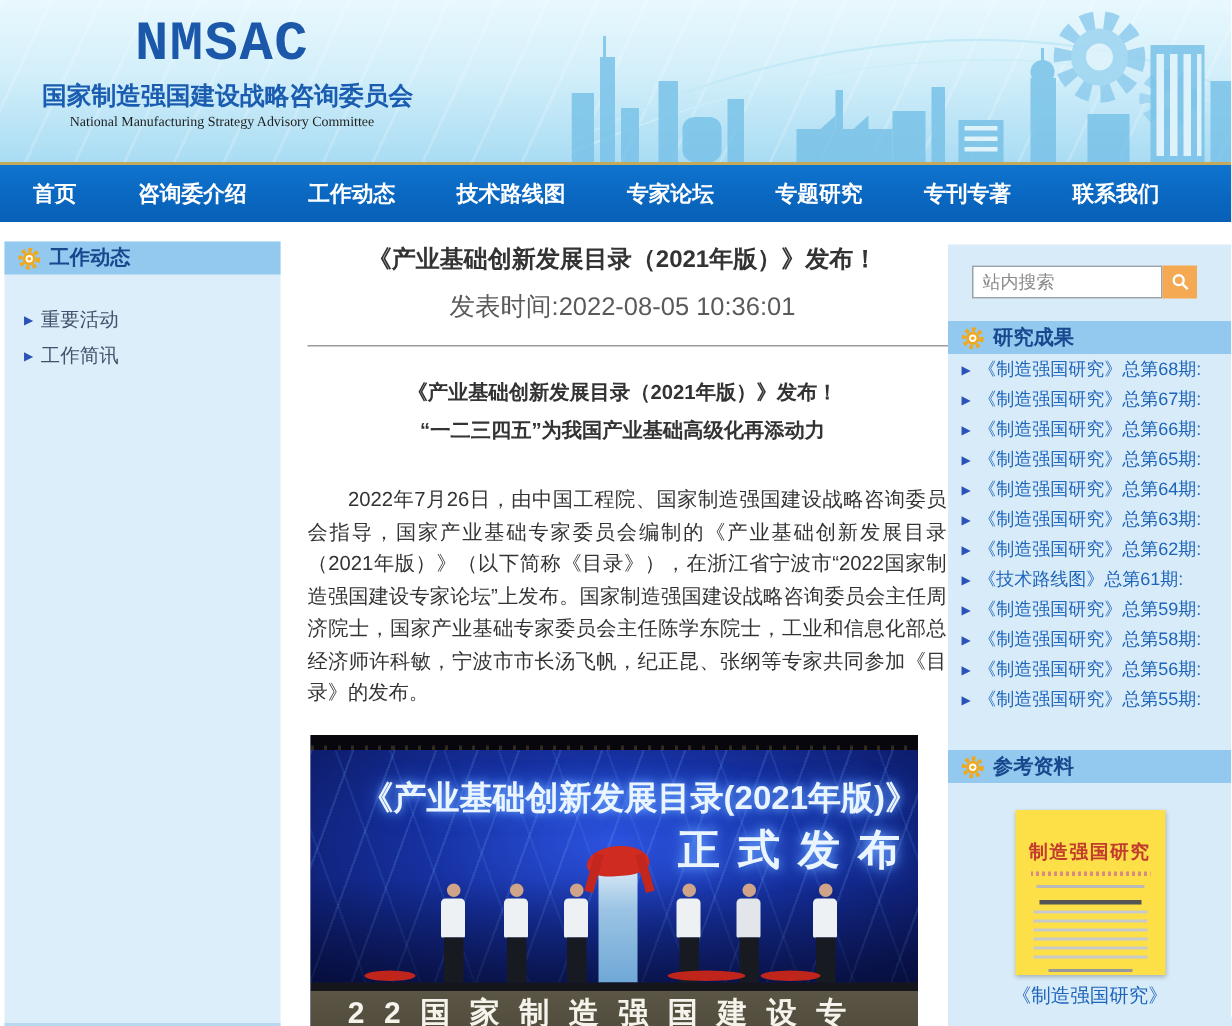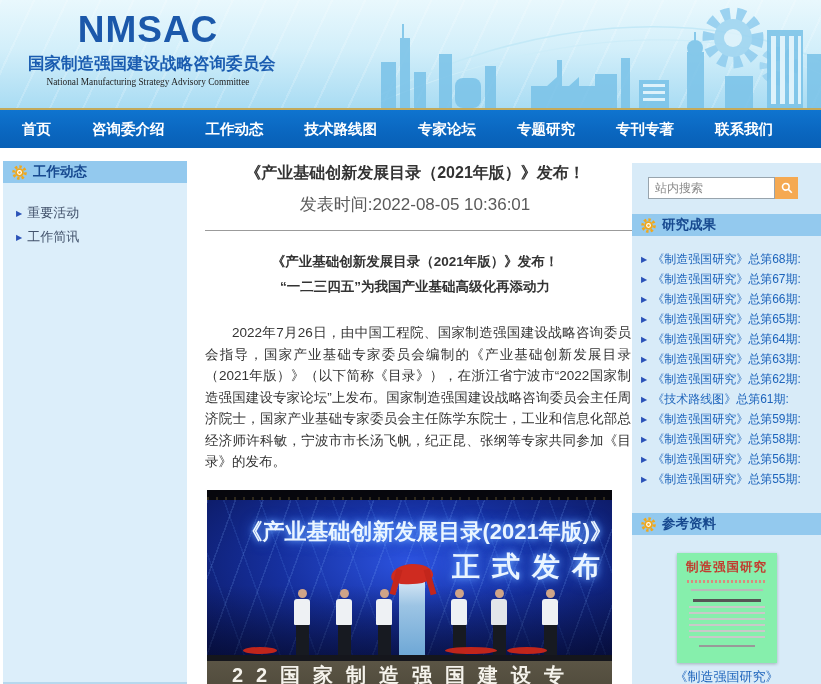--- a/index.html
+++ b/index.html
@@ -7,21 +7,21 @@
   .page { position: relative; width: 821px; height: 684px; overflow: hidden; background: #fff; }
 
   
   .header { position: absolute; top: 0; left: 0; width: 821px; height: 108px; overflow: hidden;
     background: linear-gradient(180deg, #e9f8fd 0%, #d3effa 45%, #a9dcf3 100%); }
   .header::before { content: ""; position: absolute; inset: 0;
     background: repeating-linear-gradient(115deg, rgba(255,255,255,.4) 0 2px, rgba(255,255,255,0) 2px 30px);
     opacity: .45; }
   .hdr-art { position: absolute; right: 0; bottom: 0; }
   .logo { position: absolute; left: 28px; top: 10px; width: 240px; text-align: center; cursor: pointer; }
-  .logo-acronym { font-size: 37px; font-weight: bold; color: #1b58aa; letter-spacing: 1px; line-height: 1.1; }
+  .logo-acronym { font-size: 37px; font-weight: bold; color: #1b58aa; letter-spacing: 1px; line-height: 1.1; font-family: Liberation Mono, monospace; }
   .org-cn { font-size: 16.5px; font-weight: bold; color: #1a5cb0; margin-top: 2px; white-space: nowrap; }
   .org-en { font-family: "Liberation Serif", serif; font-size: 9.3px; color: #1e1e1e; margin-top: 2px; white-space: nowrap; }
 
   
   .nav { position: absolute; top: 108px; left: 0; width: 821px; height: 40px;
     border-top: 2px solid #c2a95b;
     background: linear-gradient(180deg, #0f74cf 0%, #0a66bf 60%, #0860b6 100%);
     display: flex; align-items: center; padding-left: 22px; gap: 41px; }
   .nav-item { color: #fff; font-weight: bold; font-size: 14.5px; white-space: nowrap; cursor: pointer; }
 
@@ -86,26 +86,26 @@
 
   
   .rcol { position: absolute; left: 632px; top: 163px; width: 189px; height: 521px;
     background: #d8ebf8; overflow: hidden; }
   .search-row { margin: 14px 0 0 16px; display: flex; }
   .search-input { width: 127px; height: 22px; border: 1px solid #98a4ad; background: #fff;
     font-size: 12px; padding: 0 6px; color: #333; outline: none; }
   .search-input::placeholder { color: #8a8a8a; }
   .search-btn { width: 23px; height: 22px; background: #f5a952; border: none; cursor: pointer;
     display: flex; align-items: center; justify-content: center; }
-  .rlist { list-style: none; margin-top: 13px; padding-left: 9px; }
+  .rlist { list-style: none; padding-left: 9px; }
   .rlist li { height: 20px; line-height: 20px; font-size: 12px; color: #1d64bb;
     white-space: nowrap; cursor: pointer; }
   .ref-bar { margin-top: 24px; }
-  .cover { width: 100px; height: 110px; background: #86efac; margin: 18px auto 0; cursor: pointer;
-    box-shadow: 0 1px 3px rgba(0,0,0,.25); padding-top: 6px; }
+  .cover { width: 100px; height: 110px; background: #fde047; margin: 18px auto 0; cursor: pointer;
+    box-shadow: 0 1px 3px rgba(0,0,0,.25); padding-top: 20px; }
   .cover-title { font-family: "Liberation Serif", serif; font-weight: bold; color: #c23b2e;
     font-size: 12.5px; text-align: center; letter-spacing: 1px; white-space: nowrap; }
   .c-dots { height: 3px; margin: 4px 10px 0; background: repeating-linear-gradient(90deg, #d98b7f 0 2px, transparent 2px 4px); }
   .c-meta { height: 2px; margin: 6px 14px 0; background: #b9b9b9; }
   .c-head { height: 3px; margin: 8px 16px 0; background: #555; }
   .c-txt { height: 2px; margin: 4px 12px 0; background: #c9c9c9; }
   .c-auth { height: 2px; margin: 7px 22px 0; background: #999; }
   .caption { margin-top: 5px; text-align: center; font-size: 13px; color: #1d64bb; cursor: pointer; white-space: nowrap; }
 </style>
 </head>

